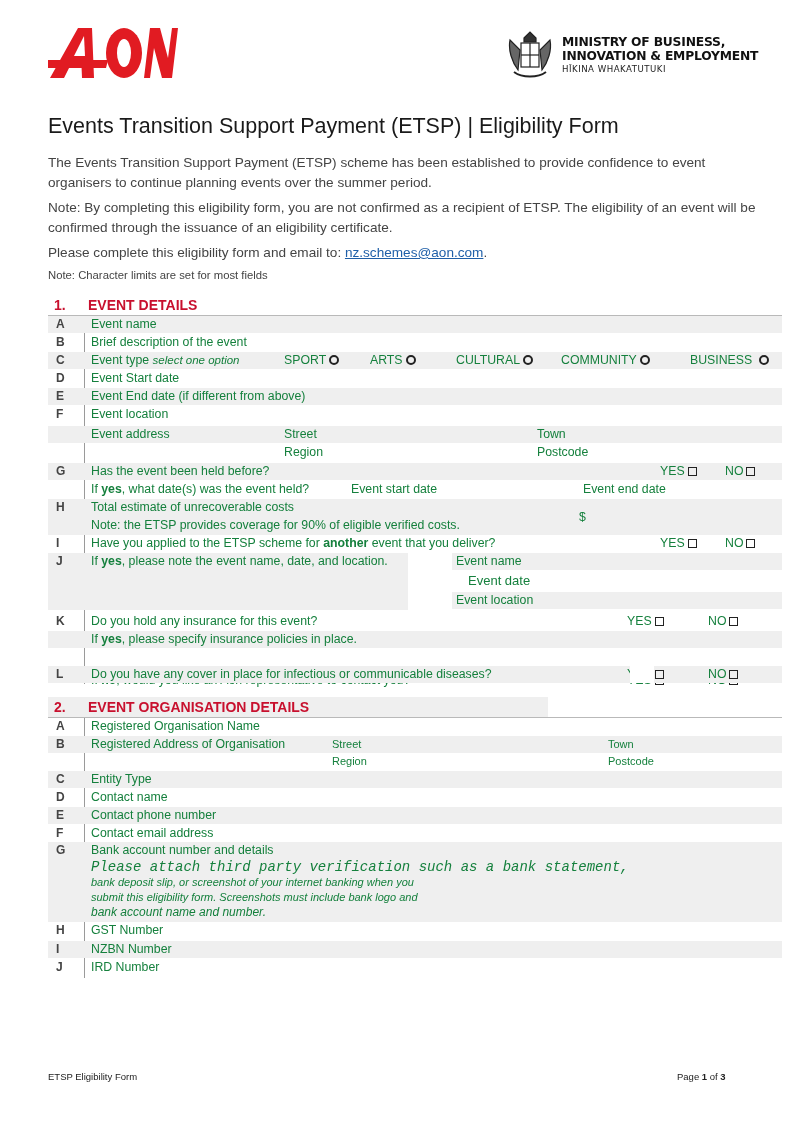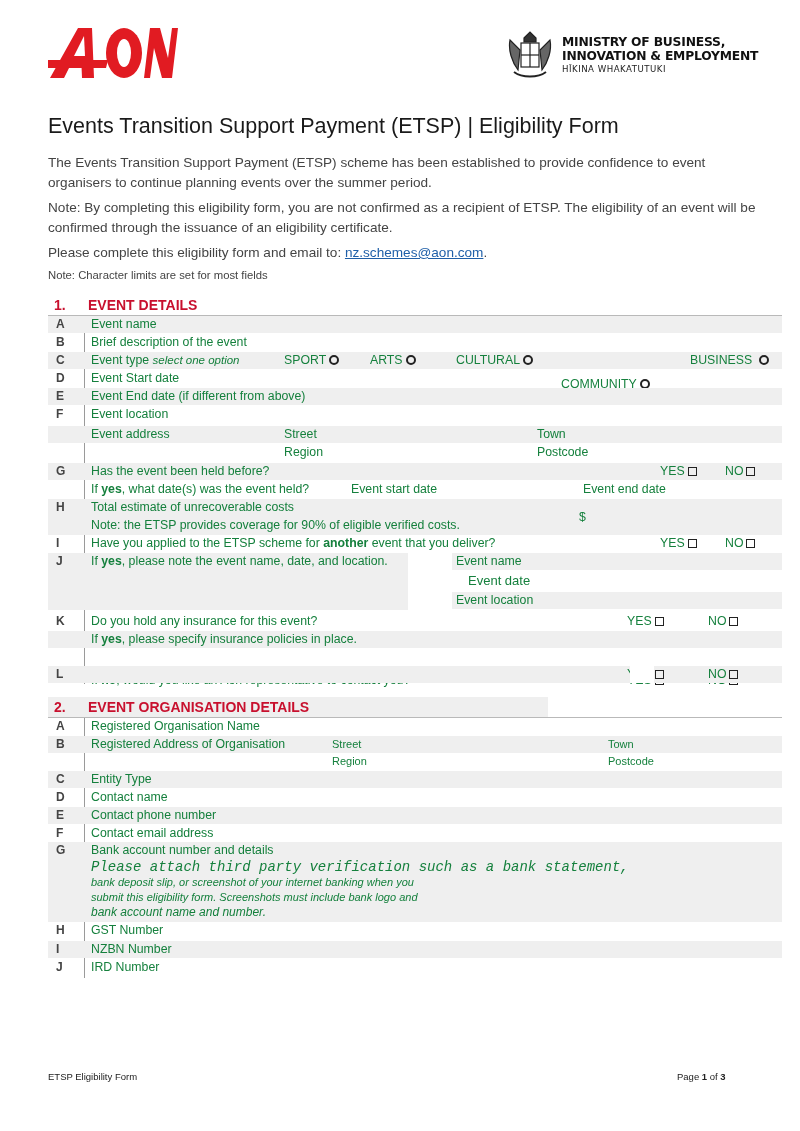--- a/index.html
+++ b/index.html
@@ -108,21 +108,21 @@
   <span class="letter">B</span>
   <span class="t" style="left:43px;">Brief description of the event</span>
 </div>
 
 <div class="row shade" style="top:352px;">
   <span class="letter">C</span>
   <span class="t" style="left:43px;"><span>Event type </span><span class="i" style="font-size:11.5px;">select one option</span></span>
   <span class="t" style="left:236px;"><span>SPORT</span><span class="radio"></span></span>
   <span class="t" style="left:322px;"><span>ARTS</span><span class="radio"></span></span>
   <span class="t" style="left:408px;"><span>CULTURAL</span><span class="radio"></span></span>
-  <span class="t" style="left:513px;margin-top:24px;"><span>COMMUNITY</span><span class="radio"></span></span>
+  <span class="t" style="left:513px;"><span>COMMUNITY</span><span class="radio"></span></span>
   <span class="t" style="left:642px;"><span>BUSINESS</span><span class="radio" style="margin-left:7px;"></span></span>
 </div>
 
 <div class="row" style="top:370px;">
   <span class="letter">D</span>
   <span class="t" style="left:43px;">Event Start date</span>
 </div>
 
 <div class="row shade" style="top:388px;">
   <span class="letter">E</span>
@@ -194,20 +194,21 @@
   <span class="t" style="left:43px;"><span>If </span><span class="b">yes</span><span>, please specify insurance policies in place.</span></span>
 </div>
 <div class="row" style="top:672px;">
   <span class="t" style="left:43px;"><span>If </span><span class="b">no</span><span>, would you like an Aon representative to contact you?</span></span>
   <span class="t" style="left:579px;"><span>YES</span><span class="check"></span></span>
   <span class="t" style="left:660px;"><span>NO</span><span class="check"></span></span>
 </div>
 
 <div class="row shade" style="top:666px;">
   <span class="letter">L</span>
+  <span class="t" style="left:43px;">Do you have any cover in place for infectious or communicable diseases?</span>
   <span class="t" style="left:579px;"><span>YES</span><span class="check"></span></span>
   <span class="t" style="left:660px;"><span>NO</span><span class="check"></span></span>
 </div>
 <div class="abs" style="left:630px; top:666px; width:24px; height:17px; background:#fff;"></div>
 
 <div class="abs shade" style="left:48px; top:697px; width:500px; height:20px;"></div>
 <div class="abs sec-head" style="top:697px;">
   <span class="num">2.</span>
   <span>EVENT ORGANISATION DETAILS</span>
 </div>

